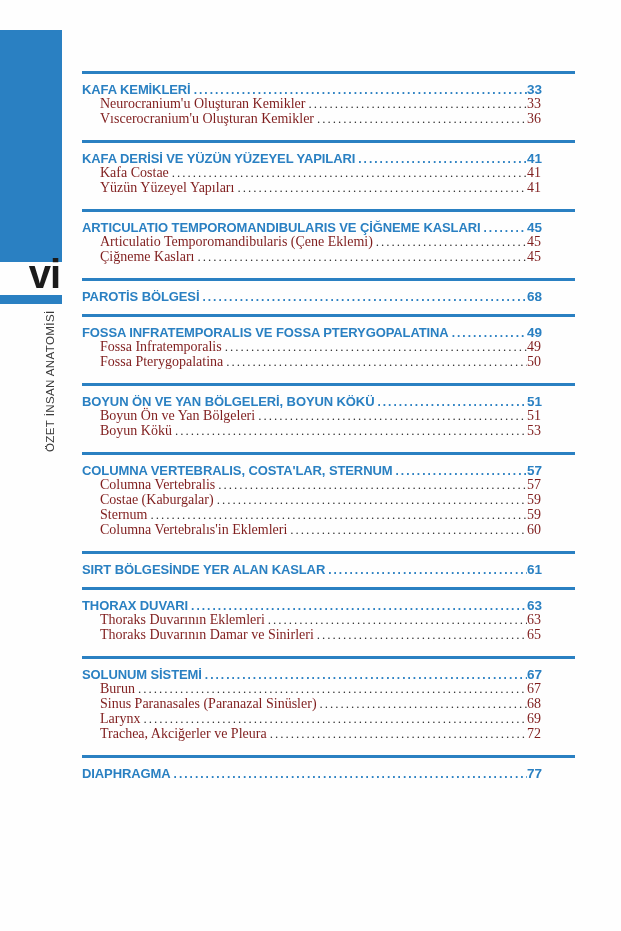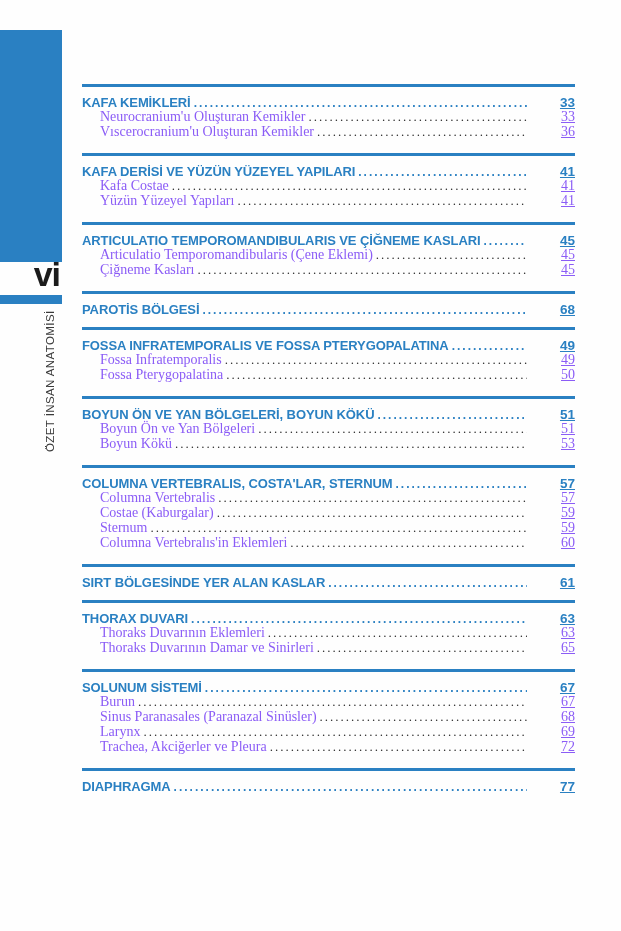--- a/index.html
+++ b/index.html
@@ -6,52 +6,52 @@
   .page {
     position:relative; width:621px; height:931px; background:#fefefe;
     overflow:hidden; font-family:"Liberation Sans", sans-serif;
     --accent:#2a80c2;
   }
 
   
   .blue-block { position:absolute; left:0; top:30px; width:62px; height:232px; background:var(--accent); }
   .page-num {
     position:absolute; left:0; top:257px; width:60px; text-align:right;
-    font-size:34px; font-weight:bold; color:#1b1b1b; line-height:34px; letter-spacing:-1px;
+    font-size:40px; font-weight:bold; color:#1b1b1b; line-height:34px; letter-spacing:-1px;
   }
   .blue-bar { position:absolute; left:0; top:295px; width:62px; height:9px; background:var(--accent); }
   .vertical-title {
     position:absolute; left:44px; top:306px; height:146px; width:17px;
     writing-mode:vertical-rl; transform:rotate(180deg);
     font-size:11.5px; color:#3a3a3a; letter-spacing:0.4px; white-space:nowrap;
   }
 
   
-  .toc { position:absolute; left:82px; top:71px; width:493px;margin-top:13px; }
+  .toc { position:absolute; left:82px; top:71px; width:493px; }
   .toc-section { padding-bottom:11px; }
   .toc-section.has-items { padding-bottom:14px; }
   .rule { border-top:3px solid var(--accent); margin-bottom:7px; }
 
   .row { display:flex; align-items:baseline; height:15px; line-height:15px; }
-  .pg { width:48px; text-align:right; flex:none;text-decoration:underline; }
+  .pg { width:48px; text-align:left; flex:none; }
 
   .head .title {
     font-weight:bold; color:var(--accent); font-size:13px;
     letter-spacing:-0.1px; white-space:nowrap;
   }
   .head .pg { font-weight:bold; color:var(--accent); font-size:13.5px; }
 
   .dots { flex:1 1 auto; overflow:hidden; white-space:nowrap; margin-left:3px; }
   .dots::after {
     content:"..................................................................................................................................................................................................";
   }
   .hd::after  { color:var(--accent); font-weight:bold; letter-spacing:2px; font-size:12px; }
   .sd::after  { color:#333333; letter-spacing:2px; font-size:13px; }
 
-  .sub { font-family:"Liberation Serif", serif; font-size:14px; color:#8b5cf6; }
+  .sub { font-family:"Liberation Serif", serif; font-size:14px; color:#7f1d1d; }
   .sub .label { padding-left:18px; white-space:nowrap; }
   .sub .pg { font-size:14px; }
 </style>
 </head>
 <body>
 
 <div class="page" style="--accent: #2a80c2;">
   <aside>
     <div class="blue-block"></div>
     <div class="page-num">vi</div>

